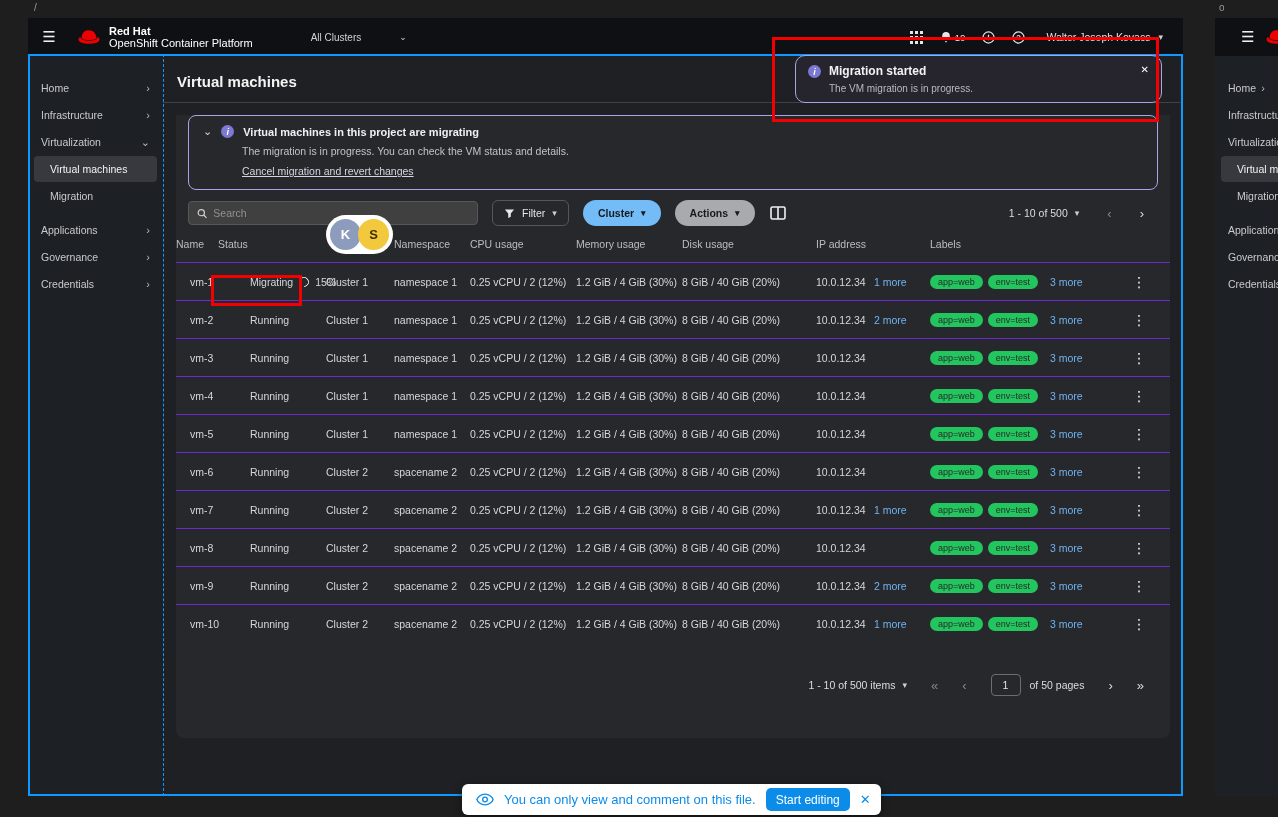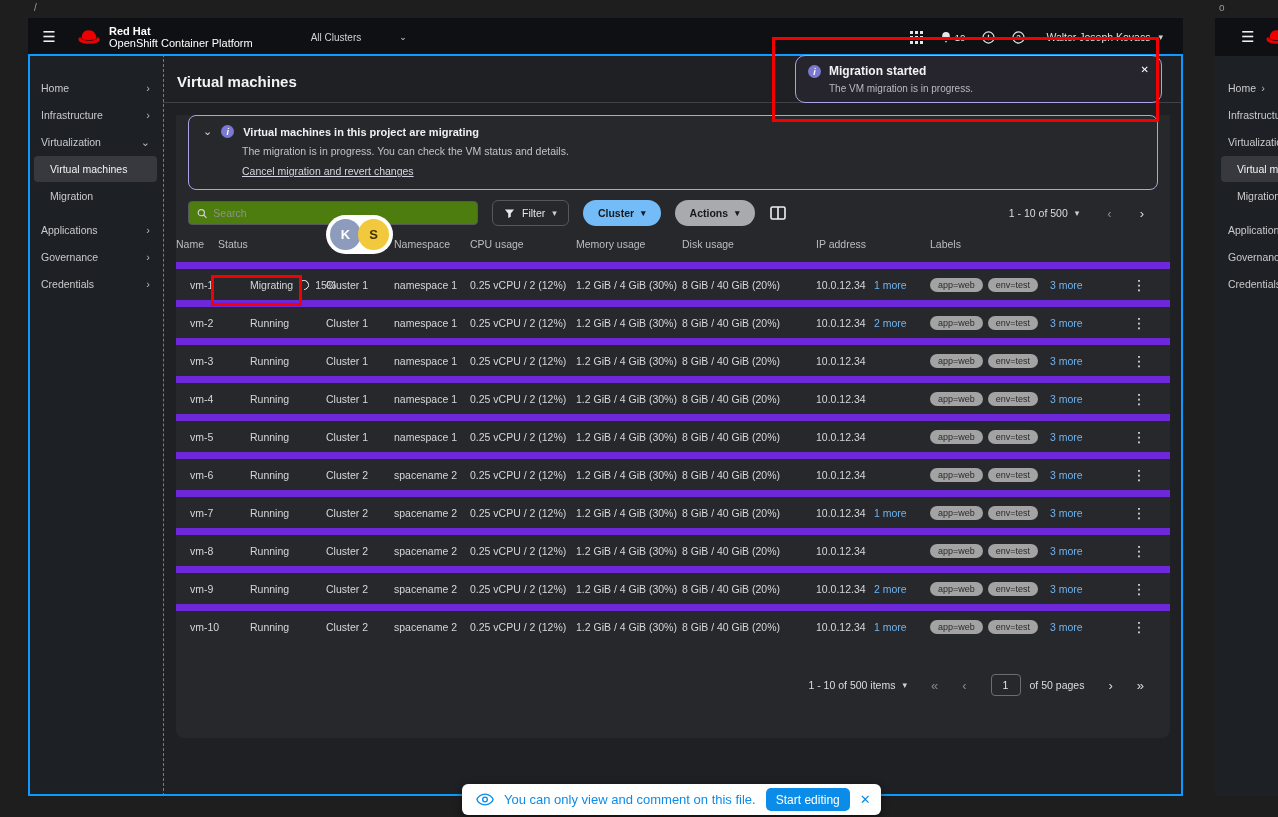--- a/index.html
+++ b/index.html
@@ -49,21 +49,21 @@
   .alert-caret { font-size:11px; color:#d8d8d8; cursor:pointer; }
   .info-ico { width:13px; height:13px; border-radius:50%; background:#7b79d2; color:#fff;
     font-size:9px; font-weight:bold; display:flex; align-items:center; justify-content:center;
     font-style:italic; flex:none; }
   .alert-title { font-size:11px; font-weight:bold; color:#f0f0f0; }
   .alert-desc { font-size:10.5px; color:#c2c3c5; margin:7px 0 0 39px; }
   .alert-link { font-size:10.5px; color:#d4d5e0; text-decoration:underline; margin:8px 0 0 39px;
     display:inline-block; cursor:pointer; }
 
   .toolbar { display:flex; align-items:center; margin:10px 12px 0; gap:11px; }
-  .search-box { width:290px; height:24px; background:#4d7c0f; border:1px solid #54575c;
+  .search-box { width:290px; height:24px; background:#404040; border:1px solid #54575c;
     border-radius:4px; display:flex; align-items:center; padding:0 8px; gap:6px; }
   .search-box input { background:transparent; border:none; outline:none; color:#d8d8d8;
     font-size:10.5px; width:100%; font-family:"Liberation Sans",sans-serif; }
   .search-box input::placeholder { color:#8f9194; }
   .btn-outline { height:26px; border:1px solid #54575c; border-radius:6px; background:transparent;
     color:#e4e4e4; font-size:10.5px; display:flex; align-items:center; gap:7px; padding:0 11px;
     margin-left:3px; cursor:pointer; }
   .btn-pill { height:26px; border:none; border-radius:13px; font-size:10.5px; font-weight:bold;
     display:flex; align-items:center; gap:7px; padding:0 15px; cursor:pointer; margin-left:3px; }
   .btn-create { background:#73bcf7; color:#17191c; }
@@ -75,29 +75,29 @@
   .pag-range { display:flex; align-items:center; gap:7px; cursor:pointer; }
   .pag-arrow { cursor:pointer; font-size:13px; }
   .dim { color:#85878a; }
 
   .tgrid { display:grid;
     grid-template-columns:42px 108px 68px 76px 106px 106px 134px 58px 56px 120px 58px 1fr;
     align-items:center; }
   .thead-row { height:36px; position:relative; }
   .th { font-size:10.5px; color:#bcbdbf; padding-right:6px; }
   .th:first-child { padding-left:14px; }
-  .trow { height:38px; border-top:7px solid #6d28d9; }
+  .trow { height:38px; border-top:1px solid #6d28d9; }
   .td { font-size:10.5px; color:#d6d7d9; padding-right:6px; white-space:nowrap; }
   .td:first-child { padding-left:14px; }
   .link { color:#70b3f0; cursor:pointer; }
   .status-cell { display:flex; align-items:center; gap:6px;margin-left:32px; }
   .spinner { width:10px; height:10px; border-radius:50%; border:1.5px solid #f0f0f0;
     border-bottom-color:transparent; transform:rotate(45deg); flex:none; }
   .pills { display:flex; gap:5px; }
-  .pill { background:#a3a3a3; color:#2b2b2b; font-size:9px; border-radius:9px;
+  .pill { background:#22c55e; color:#2b2b2b; font-size:9px; border-radius:9px;
     padding:2px 8px; white-space:nowrap; }
   .kebab { color:#f2f2f2; font-size:14px; text-align:center; cursor:pointer; width:100%; }
 
   .avatars { position:absolute; left:150px; top:-11px; background:#fff; border-radius:21px;
     padding:4px; display:flex; }
   .av { width:31px; height:31px; border-radius:50%; display:flex; align-items:center;
     justify-content:center; font-size:13px; font-weight:bold; }
   .av + .av { margin-left:-3px; }
 
   .pag-bottom { display:flex; align-items:center; justify-content:flex-end; gap:24px;

